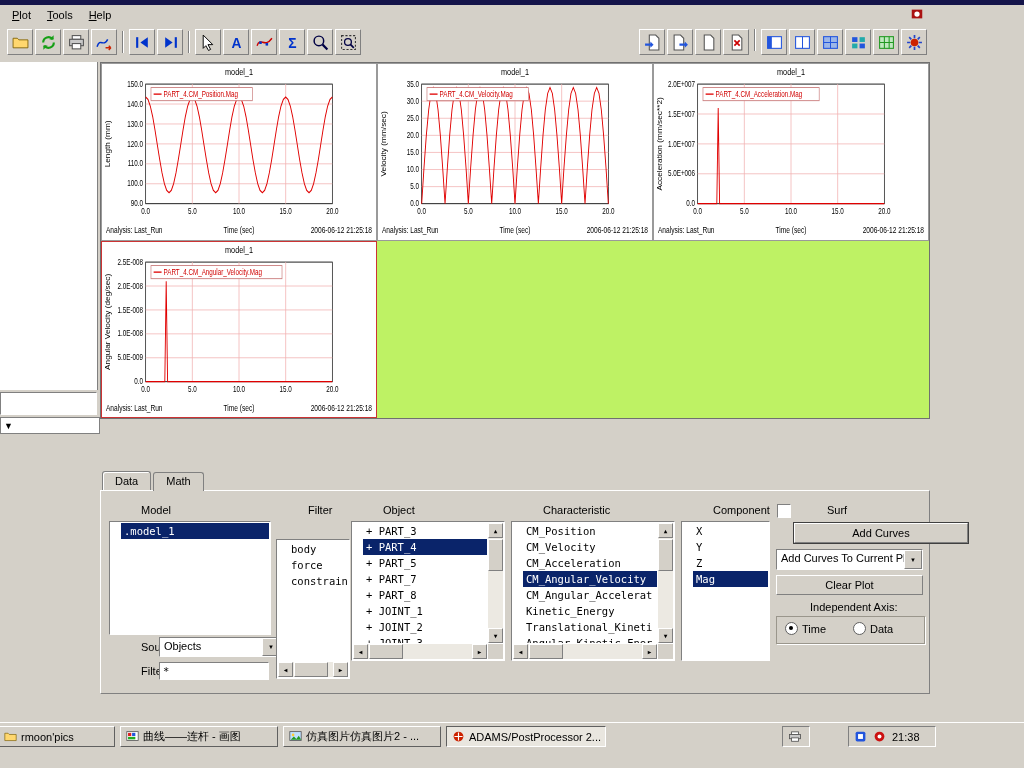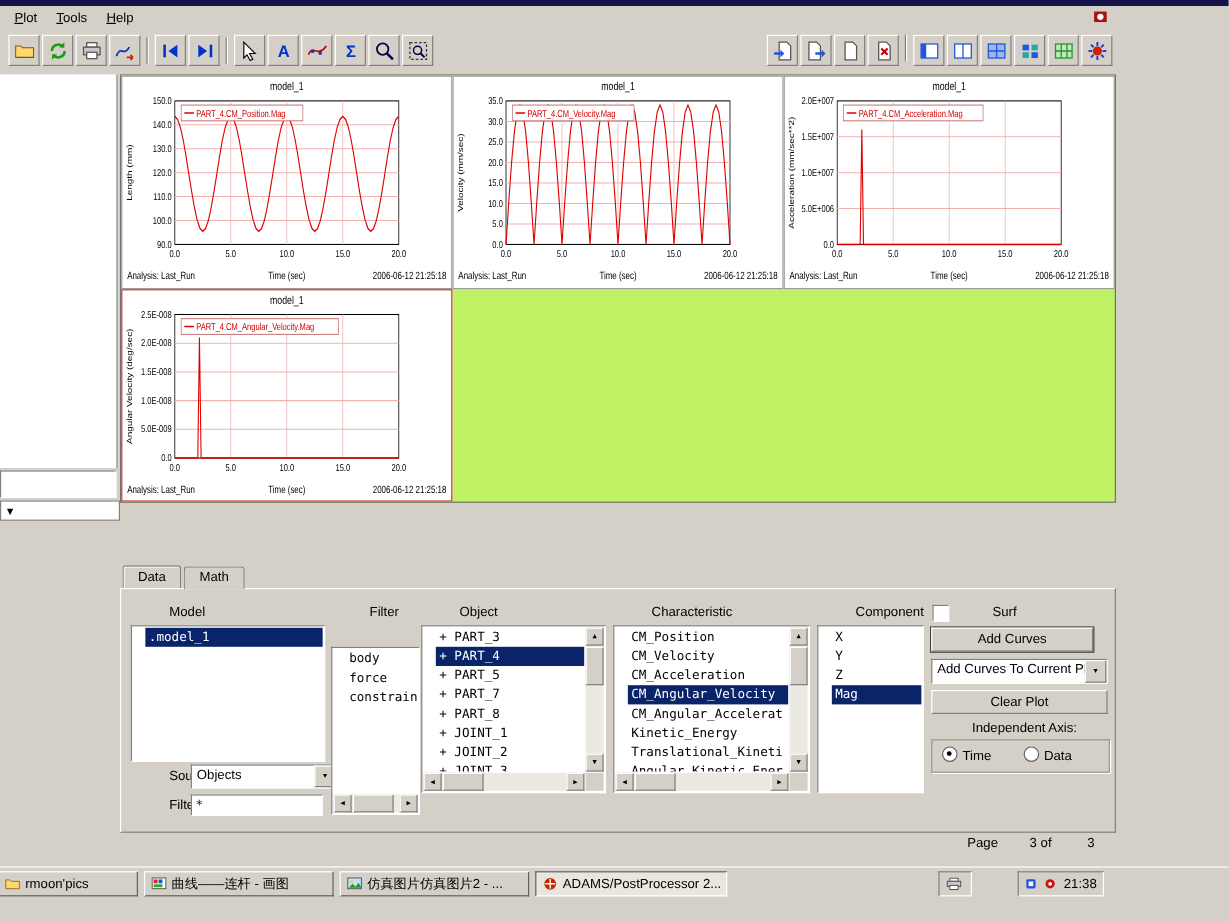--- a/index.html
+++ b/index.html
@@ -477,21 +477,21 @@
             <div class="lb-item">X</div>
             <div class="lb-item">Y</div>
             <div class="lb-item">Z</div>
             <div class="lb-item selected">Mag</div>
           </div>
       </div>
 
       <div class="checkbox" style="left:676px;top:13px"></div>
       <span class="lbl" style="left:694px;top:13px">Surf</span>
 
-      <div class="btn default" style="left:675px;top:32px;width:135px">
+      <div class="btn default" style="left:693px;top:32px;width:174px">
         <span>Add Curves</span>
       </div>
       <div class="combo" style="left:675px;top:58px;width:147px;height:21px">
         <span class="combo-text">Add Curves To Current Plo</span>
         <span class="combo-btn">▼</span>
       </div>
       <div class="btn" style="left:675px;top:84px;width:147px">
         <span>Clear Plot</span>
       </div>
 
@@ -500,25 +500,20 @@
         <span class="radio-opt" style="left:8px">
           <span class="radio checked"></span><span>Time</span>
         </span>
         <span class="radio-opt" style="left:76px">
           <span class="radio"></span><span>Data</span>
         </span>
       </div>
     </div>
   </div>
 
-  <div class="page-row">
-    <span style="left:706px">Page</span>
-    <span style="left:758px">3 of</span>
-    <span style="left:806px">3</span>
-  </div>
 
   <div class="taskbar">
     <div class="tb-btn" style="left:-2px;width:117px">
       <svg class="tb-icon" viewBox="0 0 16 16">
           <path d="M1 13V4h4l1.5 1.5H15V13z" fill="#ffd76e" stroke="#7a5c00" stroke-width="0.8"></path>
         </svg>
       <span>rmoon'pics</span>
     </div>
     <div class="tb-btn" style="left:120px;width:158px">
       <svg class="tb-icon" viewBox="0 0 16 16">
@@ -544,21 +539,21 @@
         </svg>
       <span>ADAMS/PostProcessor 2...</span>
     </div>
     <div class="tray" style="left:782px;width:28px">
       <svg width="14" height="12" viewBox="0 0 16 14">
           <rect x="4" y="1" width="8" height="3" fill="#fff" stroke="#555"></rect>
           <rect x="1.5" y="4" width="13" height="5" fill="#c8c8c8" stroke="#555"></rect>
           <rect x="4" y="8" width="8" height="4" fill="#fff" stroke="#555"></rect>
         </svg>
     </div>
-    <div class="tray" style="left:848px;width:72px">
+    <div class="tray" style="left:848px;width:88px">
       <svg width="13" height="13" viewBox="0 0 16 16">
           <rect x="2" y="2" width="12" height="12" rx="2" fill="#2255dd"></rect>
           <rect x="5" y="5" width="6" height="6" fill="#fff"></rect>
         </svg>
       <svg width="13" height="13" viewBox="0 0 16 16">
           <circle cx="8" cy="8" r="6" fill="#cc1111"></circle>
           <circle cx="8" cy="8" r="2.4" fill="#fff"></circle>
         </svg>
       <span>21:38</span>
     </div>

